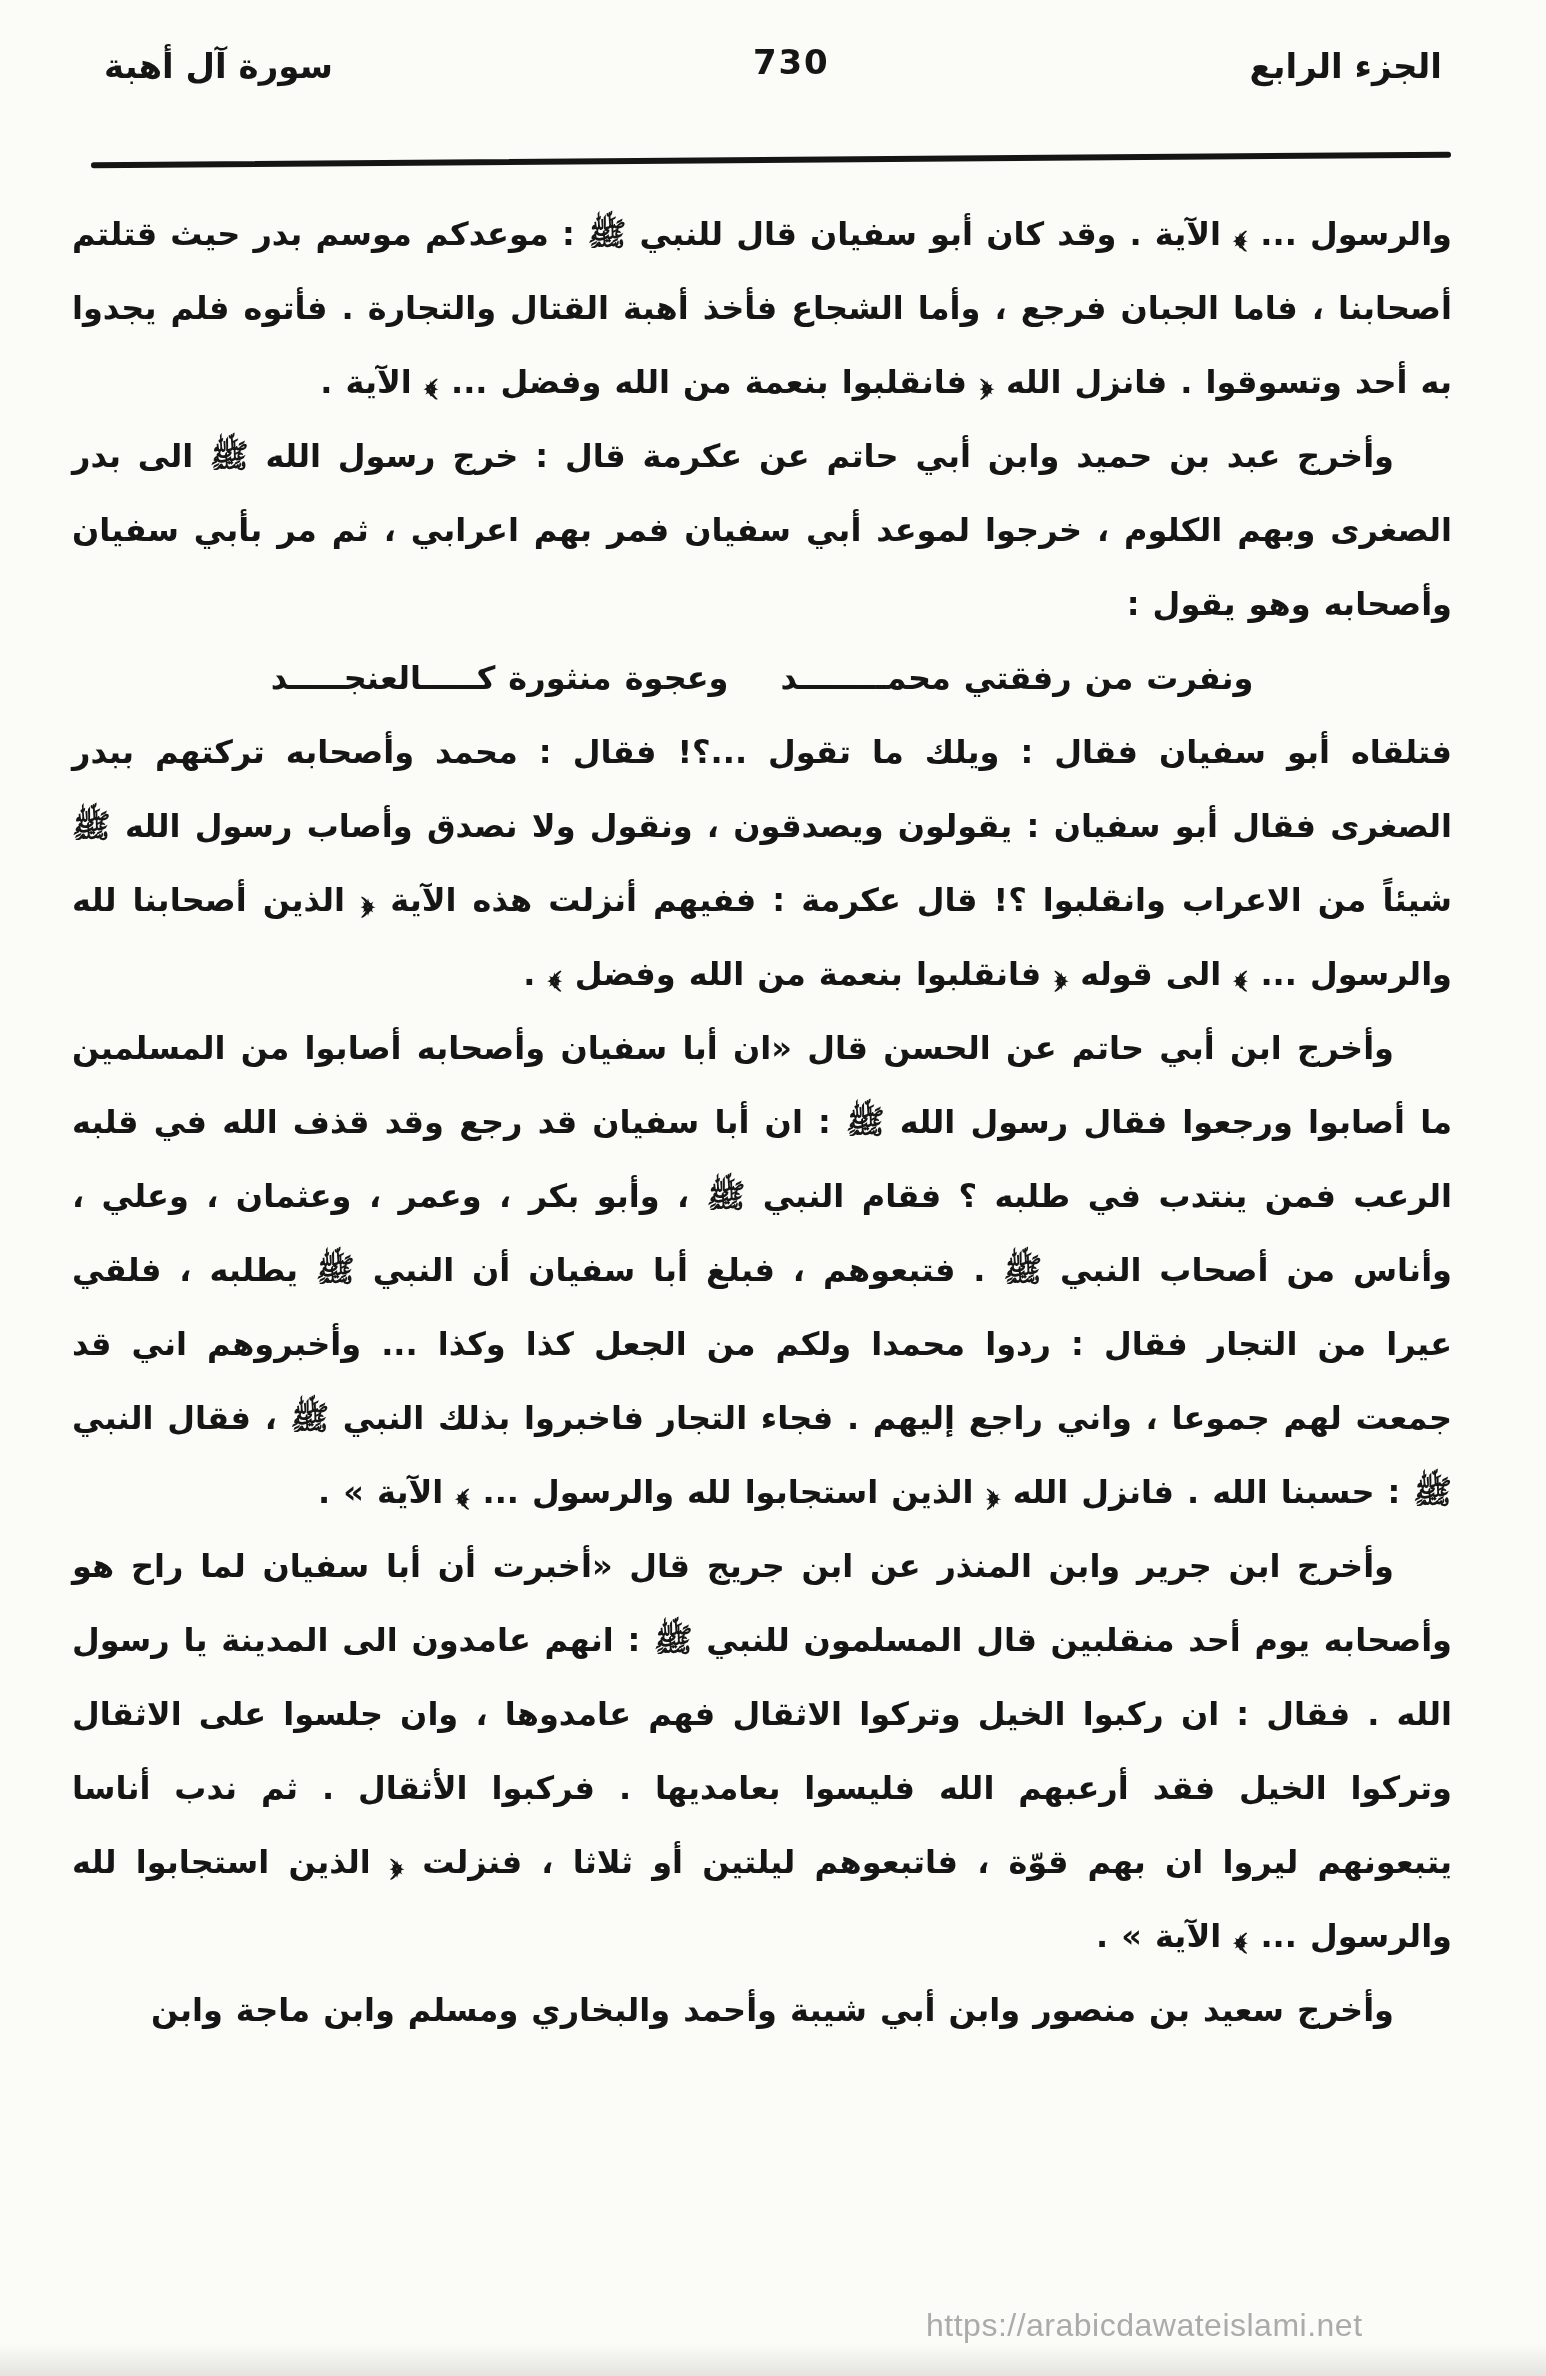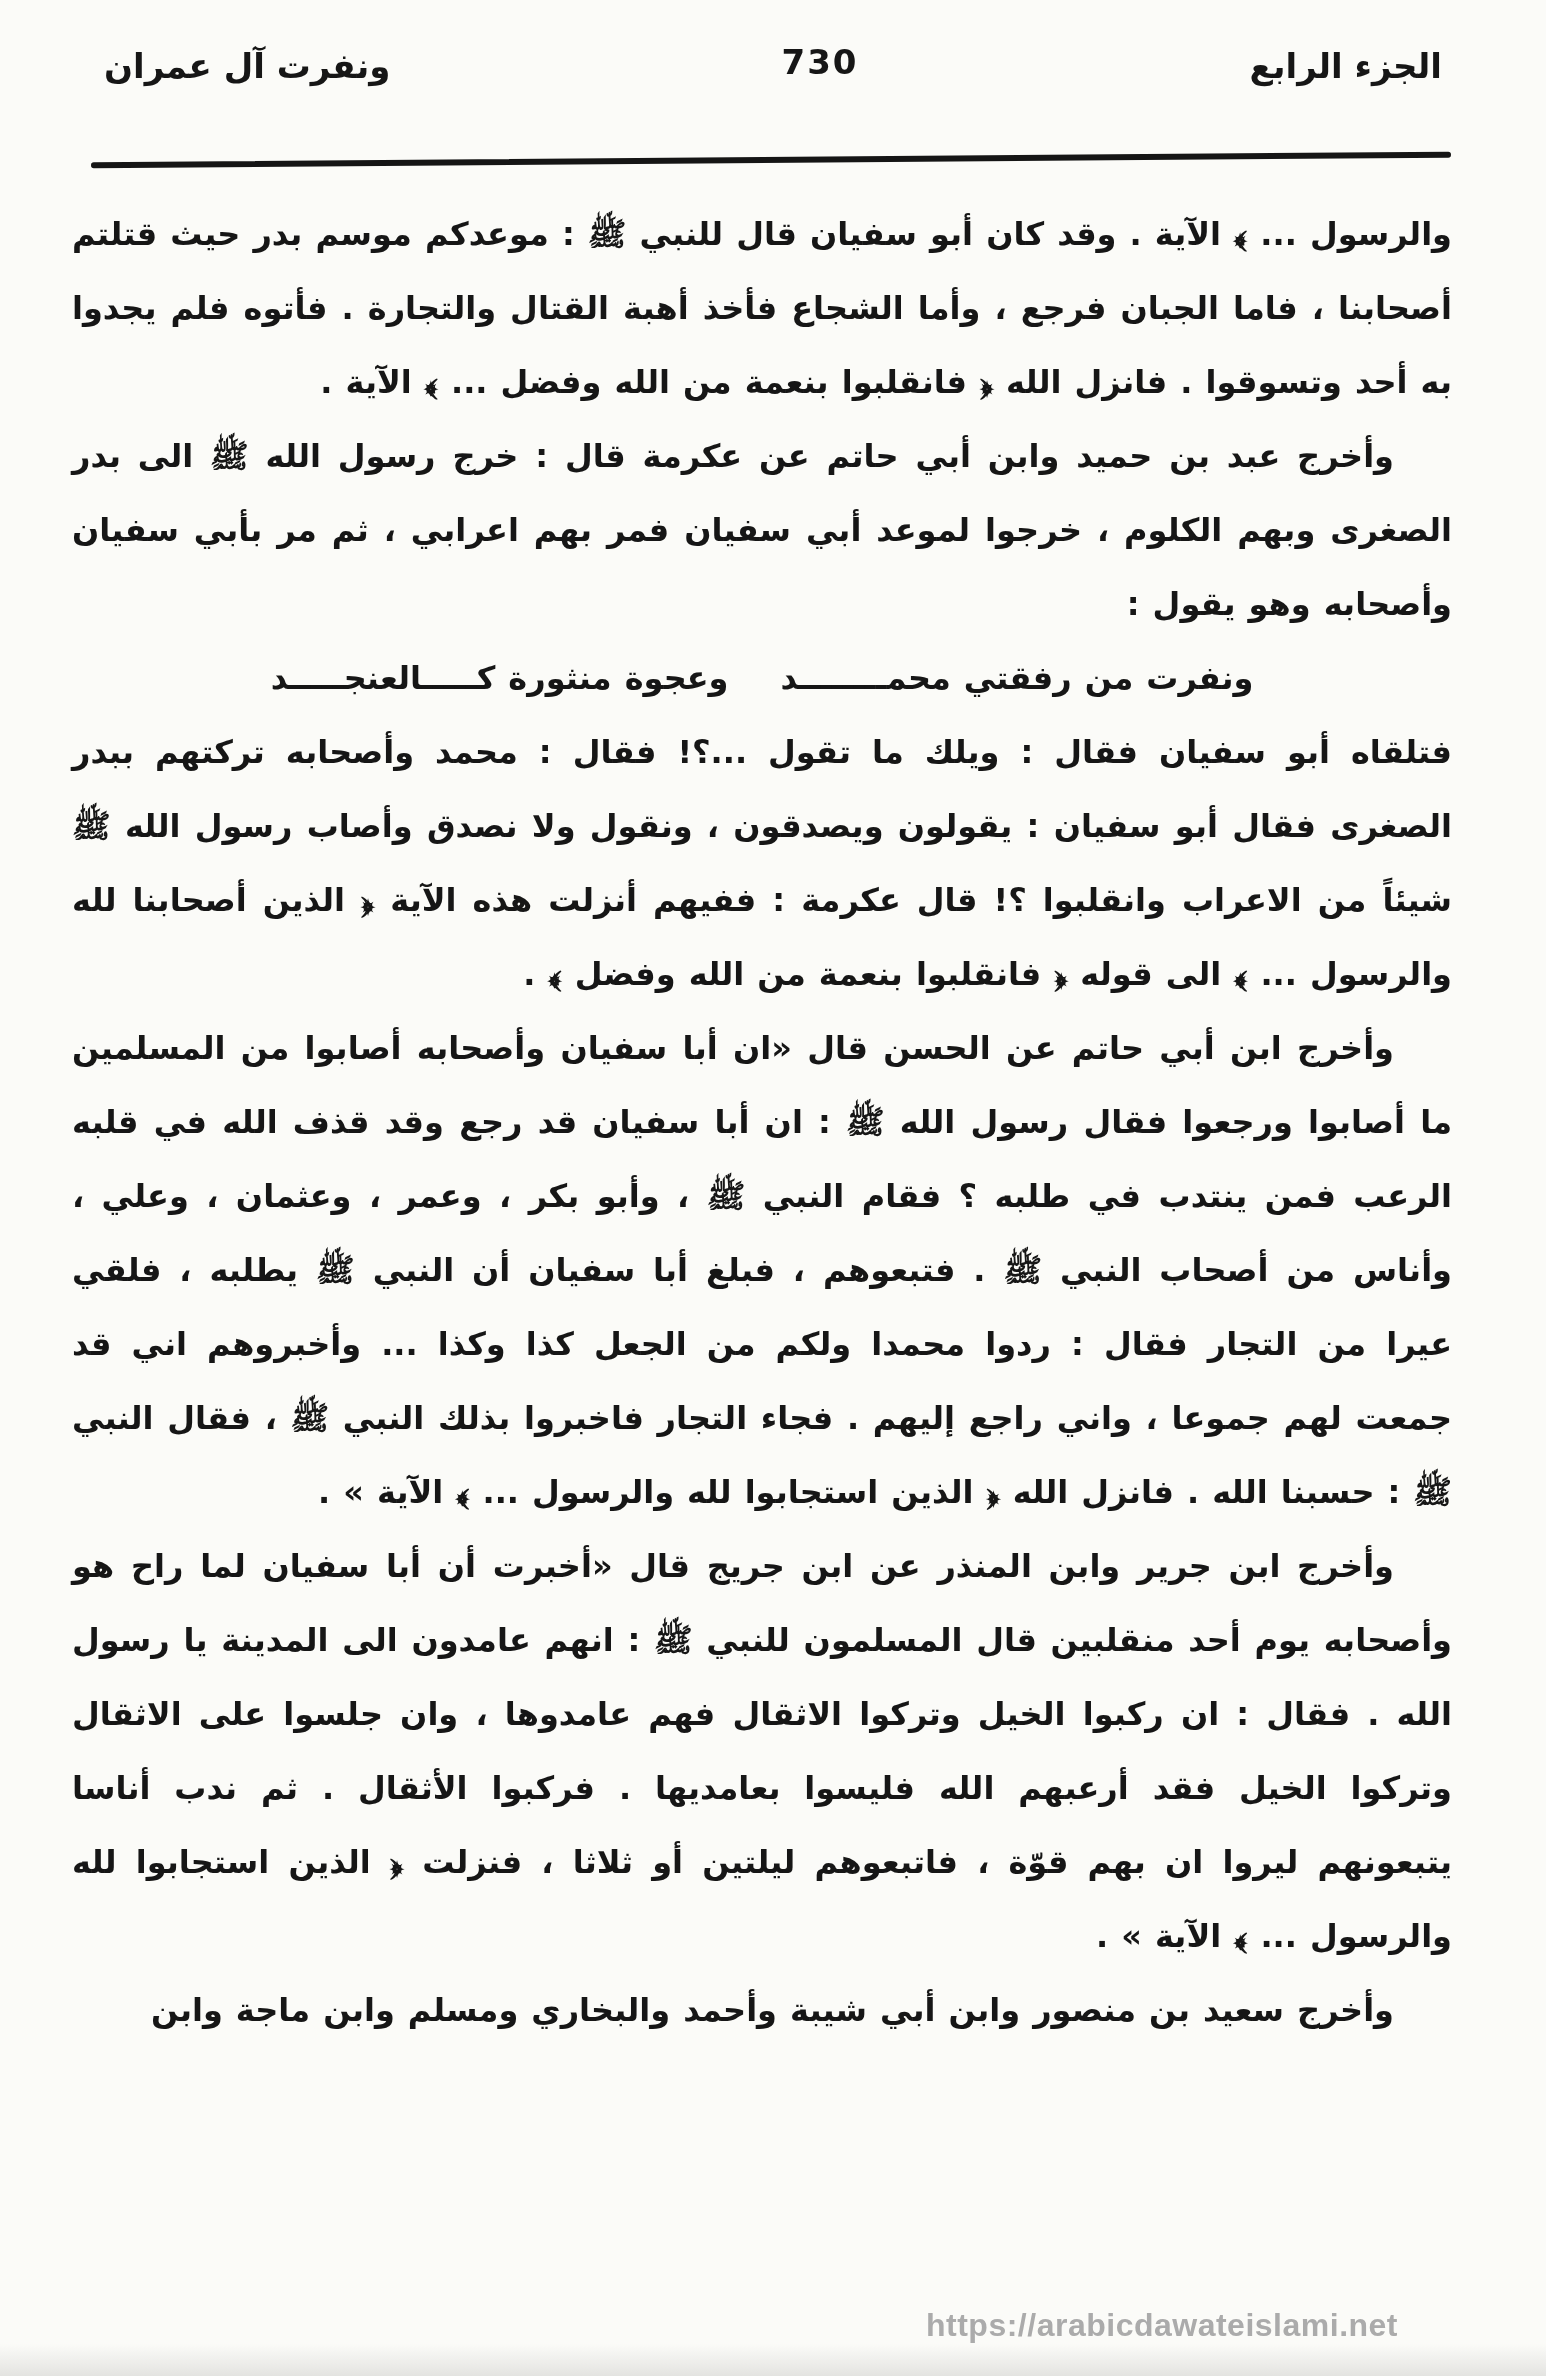--- a/index.html
+++ b/index.html
@@ -63,42 +63,42 @@
     margin: 0;
     white-space: nowrap;
   }
   
   .watermark {
     position: absolute;
     left: 926px;
     bottom: 32px;
     direction: ltr;
     font-family: "Liberation Sans", sans-serif;
-    font-weight: bold;
+    font-weight: normal;
     font-size: 32px;
     color: #ababab;
     letter-spacing: 0.5px;
   }
   .scan-edge-bottom {
     position: absolute;
     left: 0; right: 0; bottom: 0;
     height: 32px;
     background: linear-gradient(to bottom, rgba(120,120,118,0) 0%, rgba(120,120,118,0.18) 100%);
     pointer-events: none;
   }
 </style>
 </head>
 <body>
 
 <div class="page">
 
   <header class="page-header">
     <span class="hdr-item">الجزء الرابع</span>
     <span class="hdr-item hdr-center">730</span>
-    <span class="hdr-item">ونفرت آل عمران</span>
+    <span class="hdr-item">سورة آل أهبة</span>
   </header>
 
   <div class="hdr-rule"></div>
 
   <main class="page-body">
     <p class="para">والرسول ... ﴾ الآية . وقد كان أبو سفيان قال للنبي ﷺ : موعدكم موسم بدر حيث قتلتم أصحابنا ، فاما الجبان فرجع ، وأما الشجاع فأخذ أهبة القتال والتجارة . فأتوه فلم يجدوا به أحد وتسوقوا . فانزل الله ﴿ فانقلبوا بنعمة من الله وفضل ... ﴾ الآية .</p>
     <p class="para indent">وأخرج عبد بن حميد وابن أبي حاتم عن عكرمة قال : خرج رسول الله ﷺ الى بدر الصغرى وبهم الكلوم ، خرجوا لموعد أبي سفيان فمر بهم اعرابي ، ثم مر بأبي سفيان وأصحابه وهو يقول :</p>
     <div class="verse">
       <span>ونفرت من رفقتي محمــــــــد</span>
       <span>وعجوة منثورة كـــــالعنجـــــد</span>

